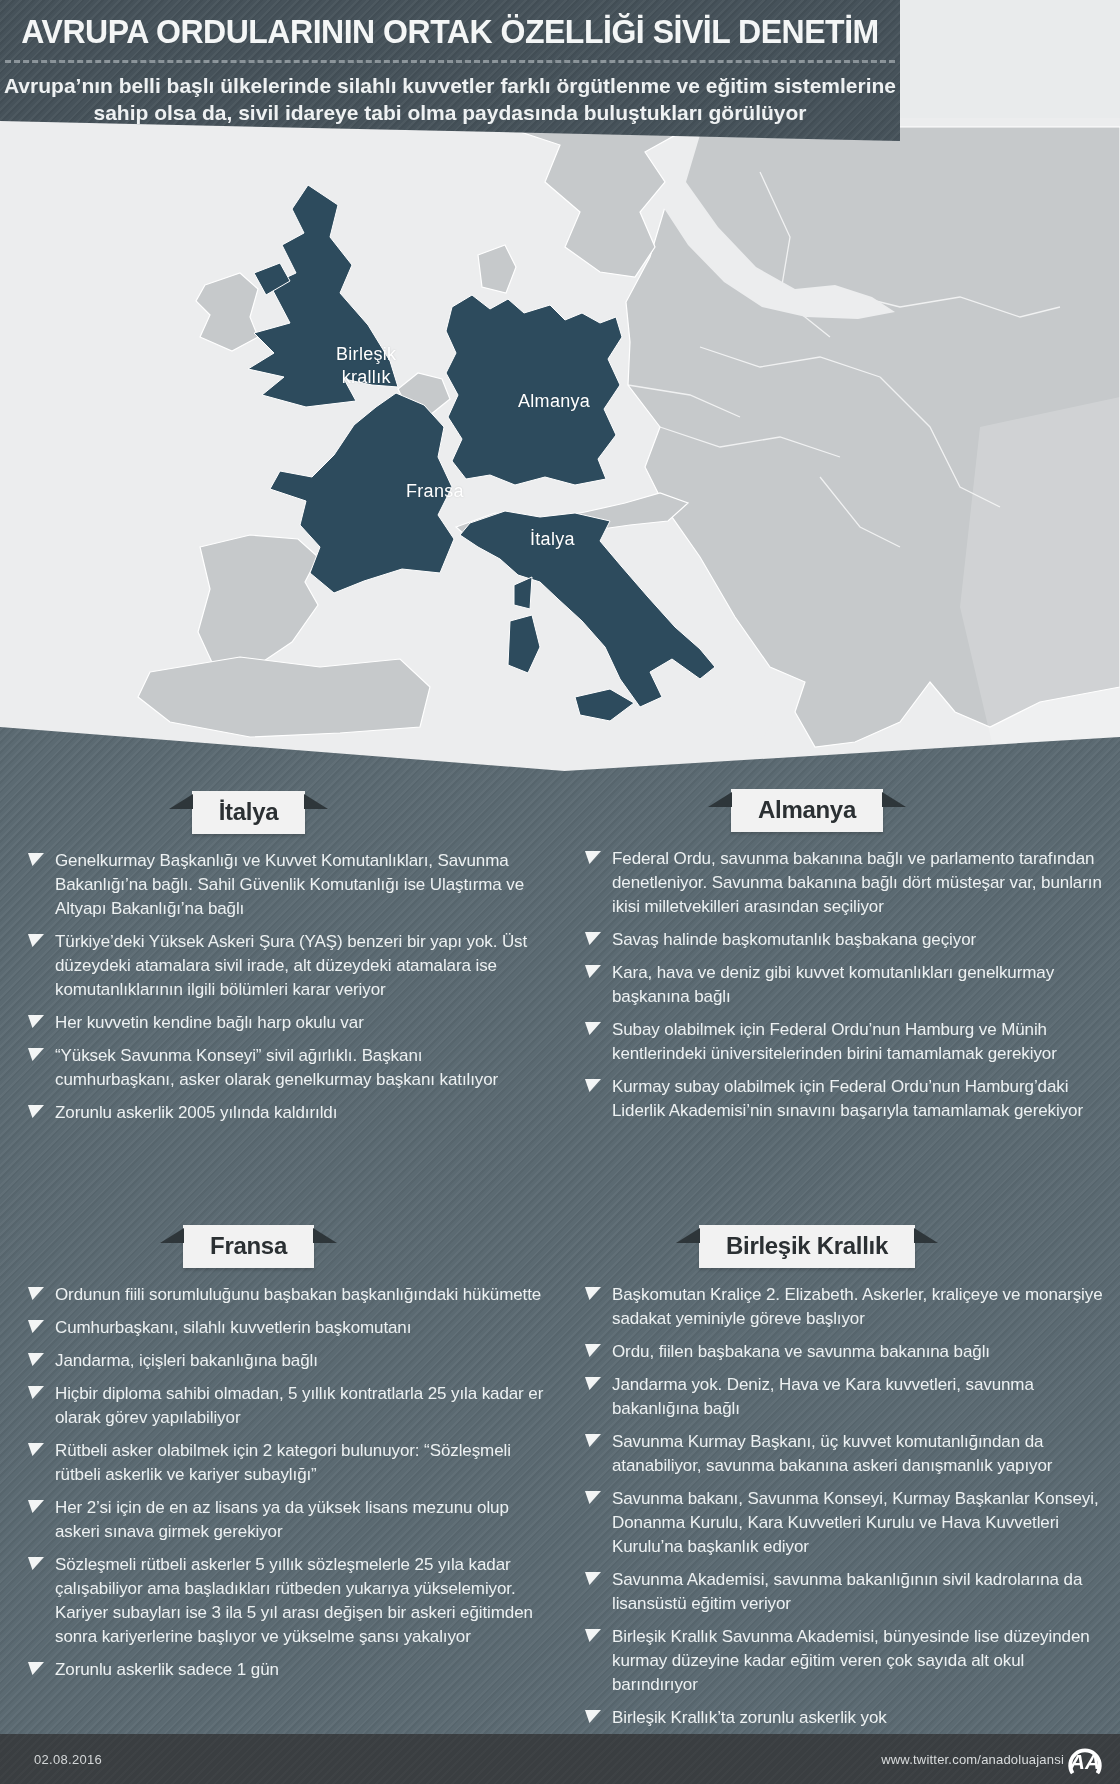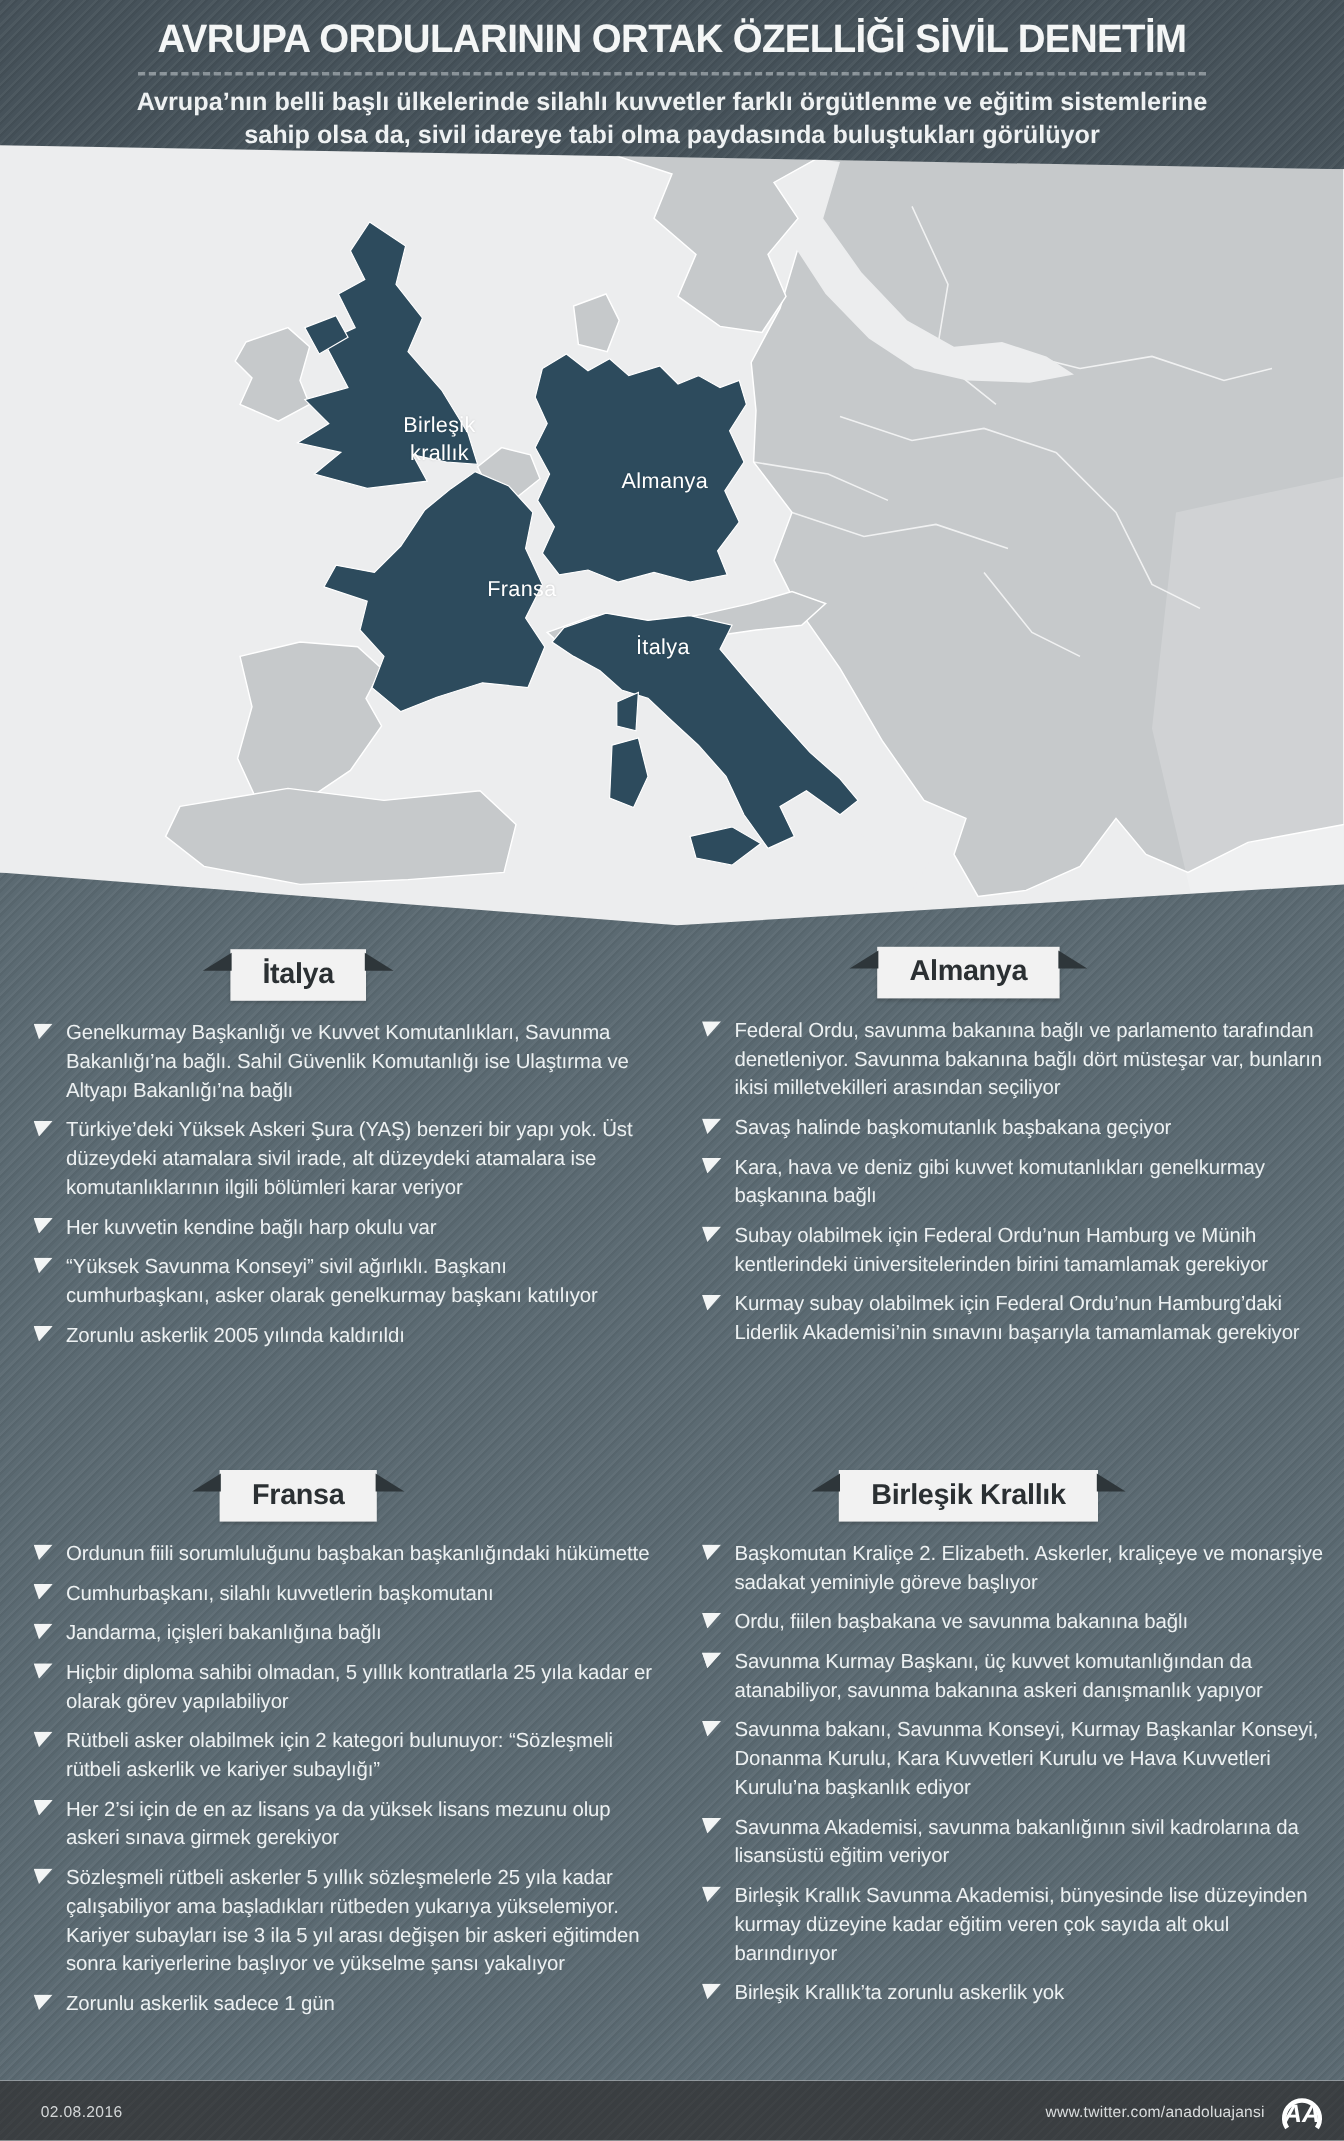--- a/index.html
+++ b/index.html
@@ -4,21 +4,21 @@
 <style>
   html,body{margin:0;padding:0;background:#9aa0a3;}
   *{box-sizing:border-box;}
   #page{
     position:relative;width:1120px;height:1784px;margin:0 auto;
     background:#e9ebec;overflow:hidden;
     font-family:"Liberation Sans","DejaVu Sans",sans-serif;
   }
   
   #header{
-    position:absolute;top:0;left:0;width:1120px;height:146px;z-index:3;
+    position:absolute;top:0;left:0;width:900px;height:146px;z-index:3;
     background:#46525a;
     background-image:repeating-linear-gradient(135deg,rgba(255,255,255,.04) 0 2px,rgba(0,0,0,.05) 2px 4px,transparent 4px 7px);
     clip-path:polygon(0 0,100% 0,100% 141px,0 121px);
     color:#f2f4f5;text-align:center;
   }
   .title{
     padding-top:13px;font-size:33px;font-weight:800;letter-spacing:-.5px;
     transform:scaleX(.97);color:#f4f6f6;
   }
   .dash-divider{
@@ -70,21 +70,21 @@
     clip-path:polygon(0 0,100% 0,28% 100%);
   }
   
   #footer{
     position:absolute;top:1734px;left:0;width:1120px;height:50px;z-index:3;
     background:#3a3e41;
     background-image:repeating-linear-gradient(135deg,rgba(255,255,255,.02) 0 2px,transparent 2px 6px);
     color:#d4d7d8;display:flex;align-items:center;
   }
   .footer-date{position:absolute;left:34px;font-size:13px;letter-spacing:.3px;}
-  .footer-right{position:absolute;right:14px;display:flex;align-items:center;gap:10px;}
+  .footer-right{position:absolute;right:14px;display:flex;align-items:center;gap:0;}
   .footer-url{font-size:13px;letter-spacing:.2px;color:#d9dcdd;}
   .aa-logo{width:42px;height:42px;}
 </style>
 </head>
 <body>
 
 <div id="page">
 
   <div id="map">
     <svg width="1120" height="660" viewBox="0 0 1120 660">
@@ -191,21 +191,21 @@
         </ul>
     </div>
 
     <div class="country-sec sec-bk">
       <div class="ribbon-row">
         <span class="ribbon">Birleşik Krallık</span>
       </div>
       <ul class="bullets">
           <li><span class="tri"></span><span>Başkomutan Kraliçe 2. Elizabeth. Askerler, kraliçeye ve monarşiye sadakat yeminiyle göreve başlıyor</span></li>
           <li><span class="tri"></span><span>Ordu, fiilen başbakana ve savunma bakanına bağlı</span></li>
-          <li><span class="tri"></span></li>
+          <li><span class="tri"></span><span>Jandarma yok. Deniz, Hava ve Kara kuvvetleri, savunma bakanlığına bağlı</span></li>
           <li><span class="tri"></span><span>Savunma Kurmay Başkanı, üç kuvvet komutanlığından da atanabiliyor, savunma bakanına askeri danışmanlık yapıyor</span></li>
           <li><span class="tri"></span><span>Savunma bakanı, Savunma Konseyi, Kurmay Başkanlar Konseyi, Donanma Kurulu, Kara Kuvvetleri Kurulu ve Hava Kuvvetleri Kurulu’na başkanlık ediyor</span></li>
           <li><span class="tri"></span><span>Savunma Akademisi, savunma bakanlığının sivil kadrolarına da lisansüstü eğitim veriyor</span></li>
           <li><span class="tri"></span><span>Birleşik Krallık Savunma Akademisi, bünyesinde lise düzeyinden kurmay düzeyine kadar eğitim veren çok sayıda alt okul barındırıyor</span></li>
           <li><span class="tri"></span><span>Birleşik Krallık’ta zorunlu askerlik yok</span></li>
         </ul>
     </div>
 
   </div>
 

